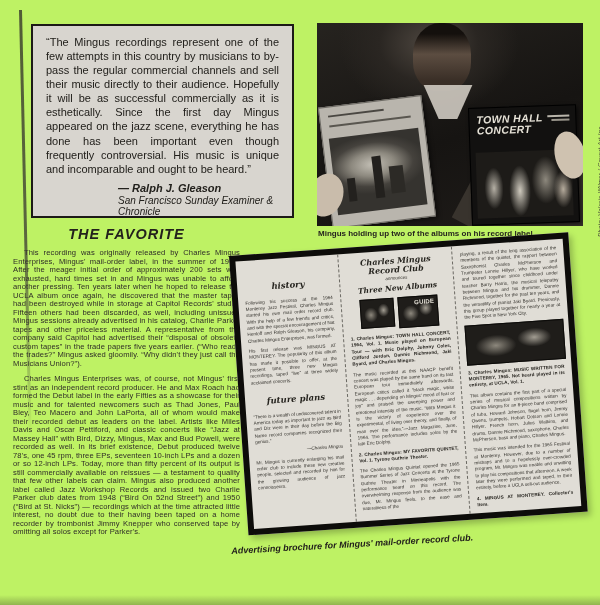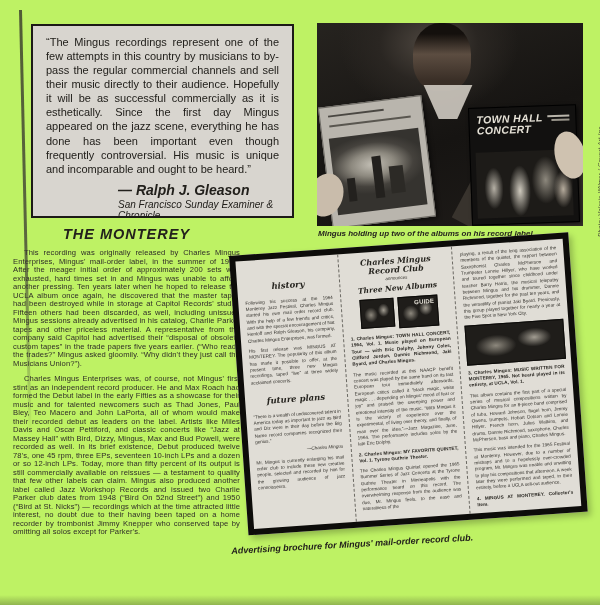--- a/index.html
+++ b/index.html
@@ -2,21 +2,21 @@
 <html><head>
 <meta charset="utf-8">
 <style>
   html,body{margin:0;padding:0;background:#888;}
   .page{position:relative;width:600px;height:605px;margin:0 auto;background:#bef264;overflow:hidden;
         font-family:"Liberation Sans",sans-serif;color:#26241f;padding-left:37px;}
   
   .quote-box{position:absolute;left:31px;top:24px;width:263px;height:194px;border:2px solid #1c1a17;
              padding:9px 13px;box-sizing:border-box;background:#d8d5cf;overflow:hidden;}
   .quote-text{margin:0;font-size:11px;line-height:1.28;text-align:justify;color:#22201c;}
-  .quote-attr{margin:6px 0 0 72px;font-size:14px;font-weight:bold;font-style:italic;color:#22201c;}
+  .quote-attr{margin:6px 0 0 72px;font-size:11px;font-weight:bold;font-style:italic;color:#22201c;}
   .quote-src{margin:1px 0 0 72px;font-size:10px;font-weight:normal;font-style:italic;color:#22201c;}
   
   .photo{position:absolute;left:317px;top:23px;width:266px;height:203px;overflow:hidden;
          background:radial-gradient(ellipse 90px 70px at 42% 10%, #4d463f 0%, #2a2622 55%, rgba(0,0,0,0) 100%),
                     linear-gradient(160deg,#26231f 0%,#161412 55%,#1f1c19 100%);}
   .ph-head{position:absolute;left:96px;top:0px;width:58px;height:68px;border-radius:46% 46% 42% 42%;
            background:linear-gradient(#14100d 16%,#5c4d41 46%,#392e26 85%);}
   .ph-shirt{position:absolute;left:102px;top:62px;width:58px;height:34px;opacity:.9;
             background:#cfcac1;clip-path:polygon(8% 0,92% 0,66% 100%,34% 100%);}
   .ph-arm{position:absolute;right:-24px;bottom:-30px;width:140px;height:100px;background:#38332d;
@@ -42,21 +42,21 @@
           background:radial-gradient(ellipse 14% 45% at 18% 55%, #b5b0a5 0%, rgba(0,0,0,0) 70%),
                      radial-gradient(ellipse 16% 55% at 45% 60%, #cfcabe 0%, rgba(0,0,0,0) 70%),
                      radial-gradient(ellipse 20% 50% at 72% 45%, #8d887d 0%, rgba(0,0,0,0) 72%),
                      radial-gradient(ellipse 14% 40% at 90% 60%, #b5ab9c 0%, rgba(0,0,0,0) 70%),
                      #1d1b18;}
   .ph-hand-r{position:absolute;left:238px;top:108px;width:30px;height:48px;border-radius:50%;
              background:#cfc2b0;transform:rotate(-14deg);}
   .photo-credit{position:absolute;left:597px;top:237px;transform:rotate(-90deg);transform-origin:left top;
                 font-size:6px;font-style:italic;color:#3a3833;white-space:nowrap;letter-spacing:.3px;}
   .photo-caption{position:absolute;left:318px;top:229px;width:268px;font-size:8px;font-weight:bold;
-                 font-style:italic;color:#26241f;}
+                 color:#26241f;}
   
   .recording{position:absolute;left:13px;top:226px;width:227px;}
   .recording h2{margin:0 0 7px 0;text-align:center;font-size:14.5px;font-weight:800;font-style:italic;
                 letter-spacing:1px;color:#23211c;}
   .recording p{margin:0 0 7px 0;font-size:7.6px;line-height:1.12;text-align:justify;text-indent:11px;
                color:#2e2c27;letter-spacing:.1px;}
   
   .brochure{position:absolute;left:229px;top:256px;width:340px;height:280px;box-sizing:border-box;
             background:#e0ddd6;border:6px solid #0d0c0a;transform:rotate(-4deg);transform-origin:0 0;
             display:flex;box-shadow:3px 4px 6px rgba(0,0,0,.25);}
@@ -129,21 +129,21 @@
       <div class="ar-cred1"></div>
       <div class="ar-cred2"></div>
       <div class="ar-art"></div>
     </div>
     <div class="ph-hand-r"></div>
   </figure>
   <div class="photo-credit">Photo: Valerie Wilmer / Covert Art Inc.</div>
   <div class="photo-caption">Mingus holding up two of the albums on his record label.</div>
 
   <section class="recording">
-    <h2>THE MONTEREY</h2>
+    <h2>THE FAVORITE</h2>
     <p>This recording was originally released by Charles Mingus Enterprises, Mingus' mail-order label, in the summer of 1966.  After the meager initial order of approximately 200 sets was exhausted, hard times set in and Mingus was unable to afford another pressing. Ten years later when he hoped to release the UCLA album once again, he discovered that the master tapes had been destroyed while in storage at Capitol Records' studio.  Fifteen others had been discarded, as well, including unissued Mingus sessions already advertised in his catalog, Charlie Parker tapes and other priceless material.  A representative from the company said Capitol had advertised their “disposal of obsolete custom tapes” in the trade papers five years earlier. (“Who reads the trades?” Mingus asked gloomily. “Why didn't they just call the Musicians Union?”).</p>
     <p>Charles Mingus Enterprises was, of course, not Mingus' first stint as an independent record producer. He and Max Roach had formed the Debut label in the early Fifties as a showcase for their music and for talented newcomers such as Thad Jones, Paul Bley, Teo Macero and John LaPorta, all of whom would make their recorded debut as leaders on the label.  Artists like Miles Davis and Oscar Pettiford, and classic concerts like “Jazz at Massey Hall” with Bird, Dizzy, Mingus, Max and Bud Powell, were recorded as well. In its brief existence, Debut produced twelve 78's, one 45 rpm, three EPs, seventeen 10-inch LPs and a dozen or so 12-inch LPs.  Today, more than fifty percent of its output is still commercially available on reissues — a testament to quality that few other labels can claim. Mingus also produced another label called Jazz Workshop Records and issued two Charlie Parker club dates from 1948 (“Bird On 52nd Street”) and 1950 (“Bird at St. Nicks”) — recordings which at the time attracted little interest, no doubt due to their having been taped on a home recorder by trombonist Jimmy Knepper who conserved tape by omitting all solos except for Parker's.</p>
   </section>
 
   <section class="brochure">
     <div class="b-col b-col1">
       <h3 class="b-script first">history</h3>
       <p>Following his success at the 1964 Monterey Jazz Festival, Charles Mingus started his own mail order record club. With the help of a few friends and critics, and with the special encouragement of Nat Hentoff and Ralph Gleason, his company, Charles Mingus Enterprises, was formed.</p>
       <p>His first release was MINGUS AT MONTEREY. The popularity of this album has made it possible to offer, at the present time, three new Mingus recordings, taped “live” at three widely acclaimed concerts.</p>
       <h3 class="b-script second">future plans</h3>

